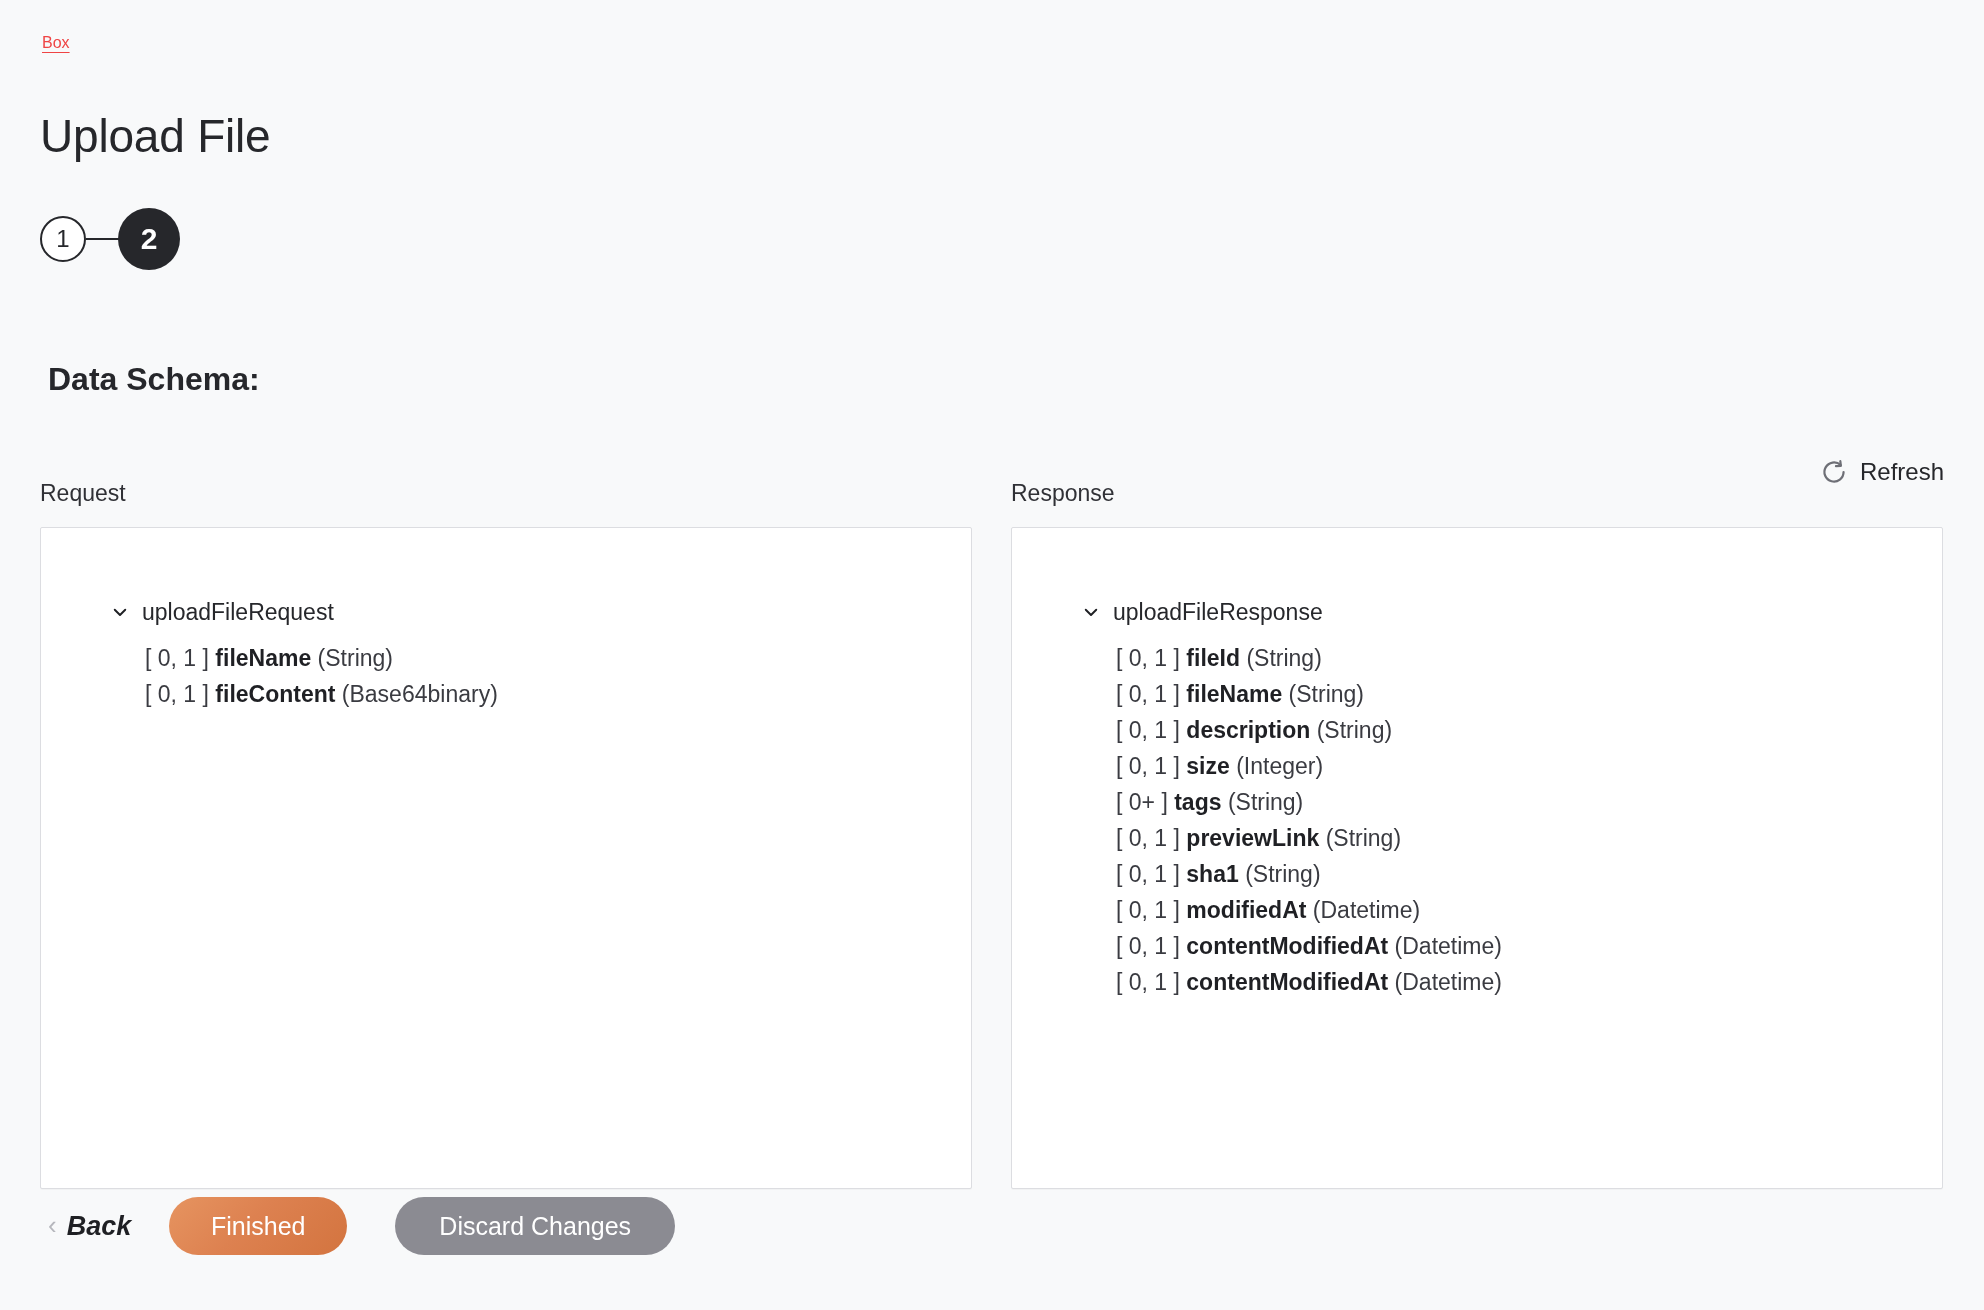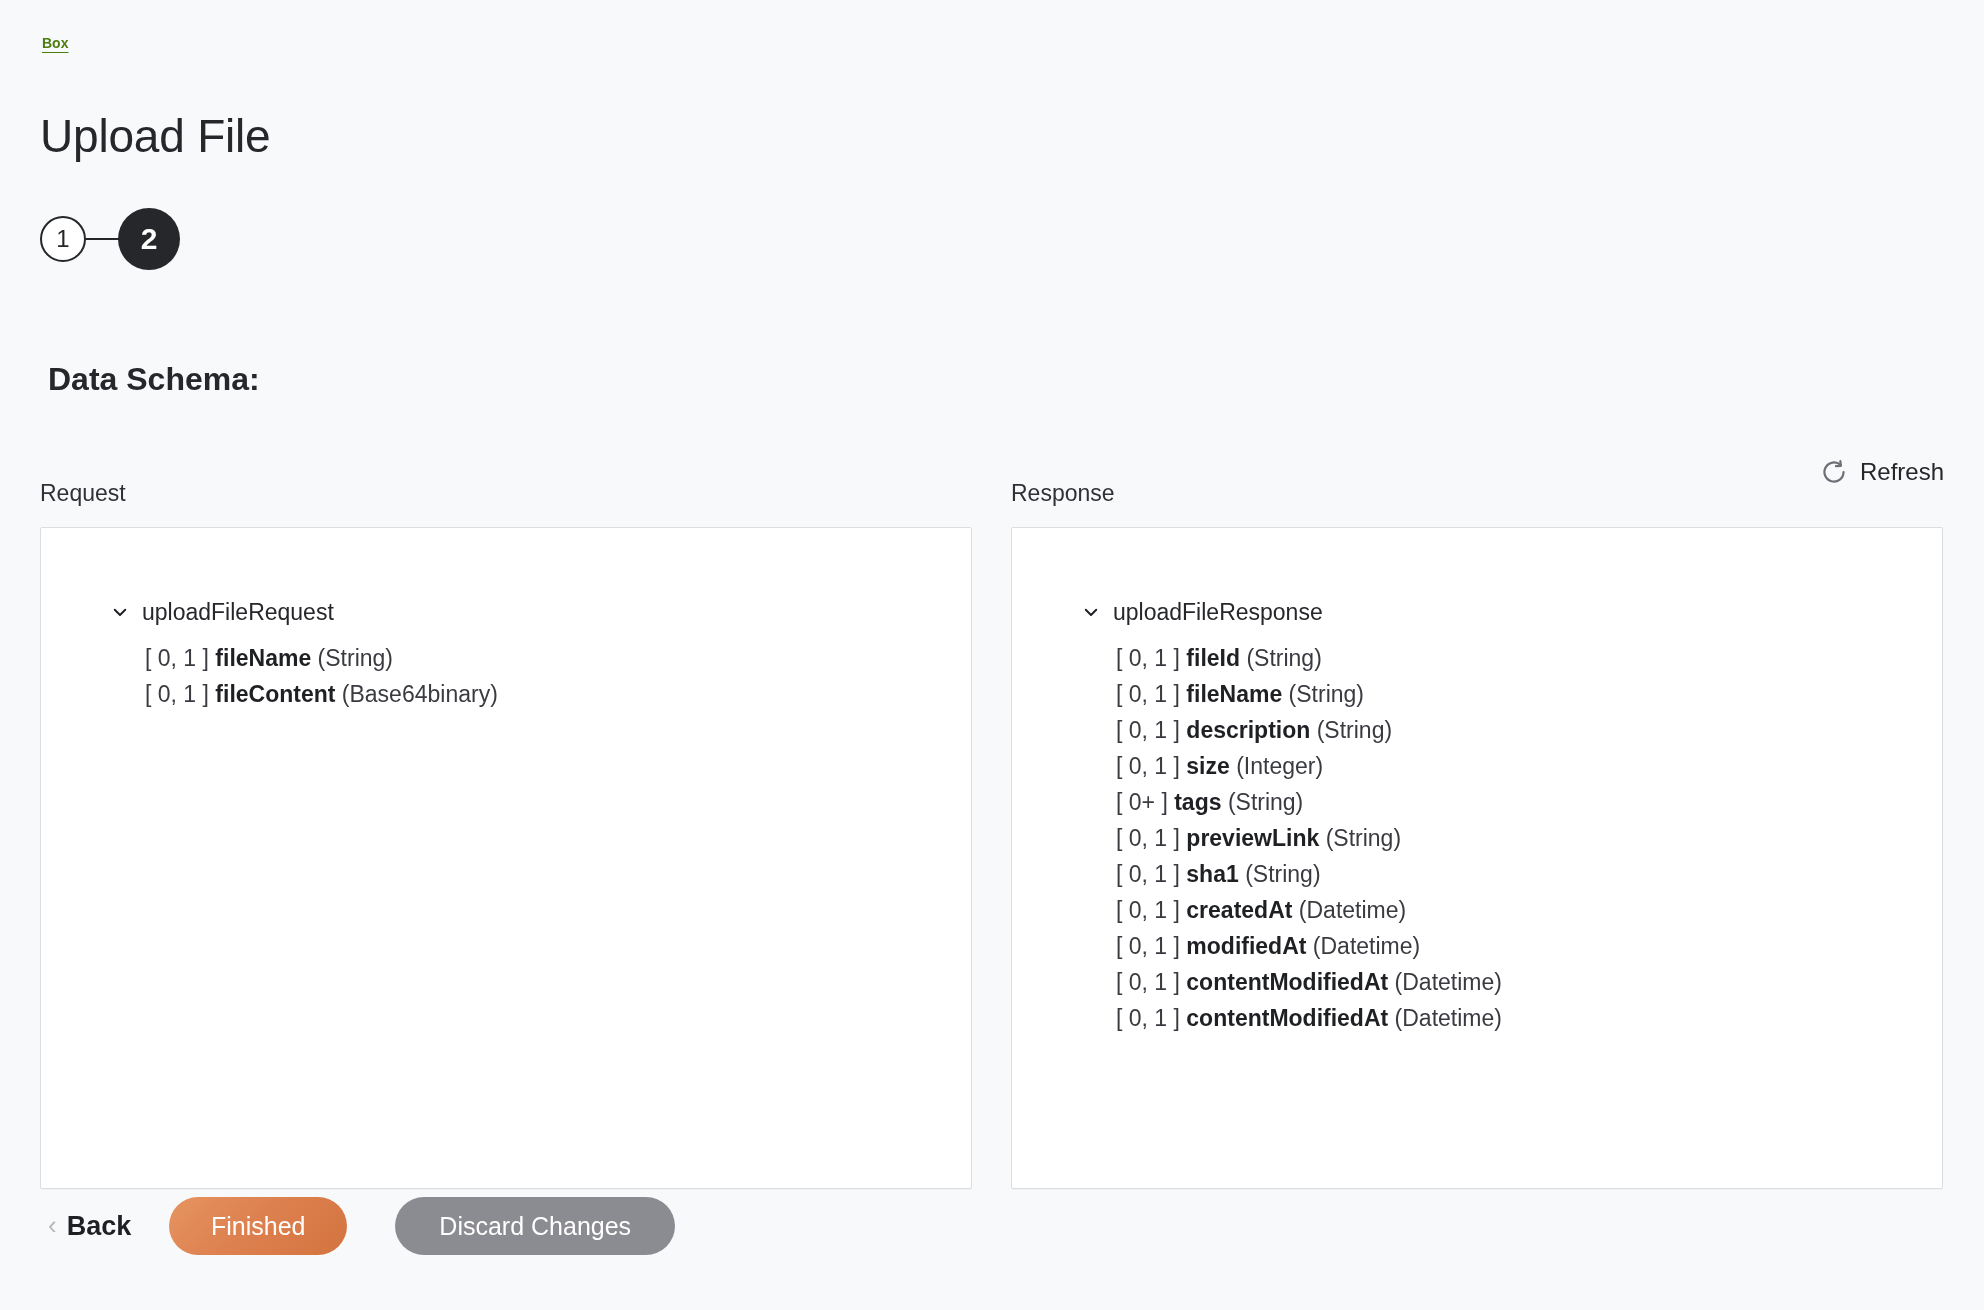--- a/index.html
+++ b/index.html
@@ -21,27 +21,26 @@
     width: 1984px;
     height: 1310px;
     padding: 0 42px;
   }
 
   
   .breadcrumb {
     position: absolute;
     left: 42px;
     top: 30px;
-    font-size: 14px;
+    font-size: 16px;
     line-height: 26px;
-    color: #4d7c0f;
+    color: #ef4444;
     text-decoration: underline;
     text-underline-offset: 4px;
     cursor: pointer;
-    font-weight: bold;
   }
 
   
   .page-title {
     position: absolute;
     left: 40px;
     top: 110px;
     font-size: 46px;
     line-height: 52px;
     font-weight: 400;
@@ -214,20 +213,21 @@
   .back-chevron {
     font-size: 26px;
     color: #b6b7bd;
     line-height: 1;
     margin-top: -2px;
   }
   .back-label {
     font-size: 27px;
     font-weight: 700;
     color: #1f2024;
+    font-style: italic;
   }
   .pill-btn {
     border: 0;
     border-radius: 999px;
     color: #ffffff;
     font-family: inherit;
     font-size: 25px;
     cursor: pointer;
     height: 58px;
     padding: 0 34px;
@@ -305,21 +305,20 @@
           <span class="tree-root-label">uploadFileResponse</span>
         </div>
         <div class="tree-children">
             <div class="tree-row"><span class="card-card">[ 0, 1 ]</span> <span class="field-name">fileId</span> <span class="field-type">(String)</span></div>
             <div class="tree-row"><span class="card-card">[ 0, 1 ]</span> <span class="field-name">fileName</span> <span class="field-type">(String)</span></div>
             <div class="tree-row"><span class="card-card">[ 0, 1 ]</span> <span class="field-name">description</span> <span class="field-type">(String)</span></div>
             <div class="tree-row"><span class="card-card">[ 0, 1 ]</span> <span class="field-name">size</span> <span class="field-type">(Integer)</span></div>
             <div class="tree-row"><span class="card-card">[ 0+ ]</span> <span class="field-name">tags</span> <span class="field-type">(String)</span></div>
             <div class="tree-row"><span class="card-card">[ 0, 1 ]</span> <span class="field-name">previewLink</span> <span class="field-type">(String)</span></div>
             <div class="tree-row"><span class="card-card">[ 0, 1 ]</span> <span class="field-name">sha1</span> <span class="field-type">(String)</span></div>
-            <div class="tree-row"><span class="card-card">[ 0, 1 ]</span> <span class="field-name">createdAt</span> <span class="field-type">(Datetime)</span></div>
             <div class="tree-row"><span class="card-card">[ 0, 1 ]</span> <span class="field-name">modifiedAt</span> <span class="field-type">(Datetime)</span></div>
             <div class="tree-row"><span class="card-card">[ 0, 1 ]</span> <span class="field-name">contentModifiedAt</span> <span class="field-type">(Datetime)</span></div>
             <div class="tree-row"><span class="card-card">[ 0, 1 ]</span> <span class="field-name">contentModifiedAt</span> <span class="field-type">(Datetime)</span></div>
           </div>
       </div>
     </div>
 
   </div>
 
   <div class="footer">

